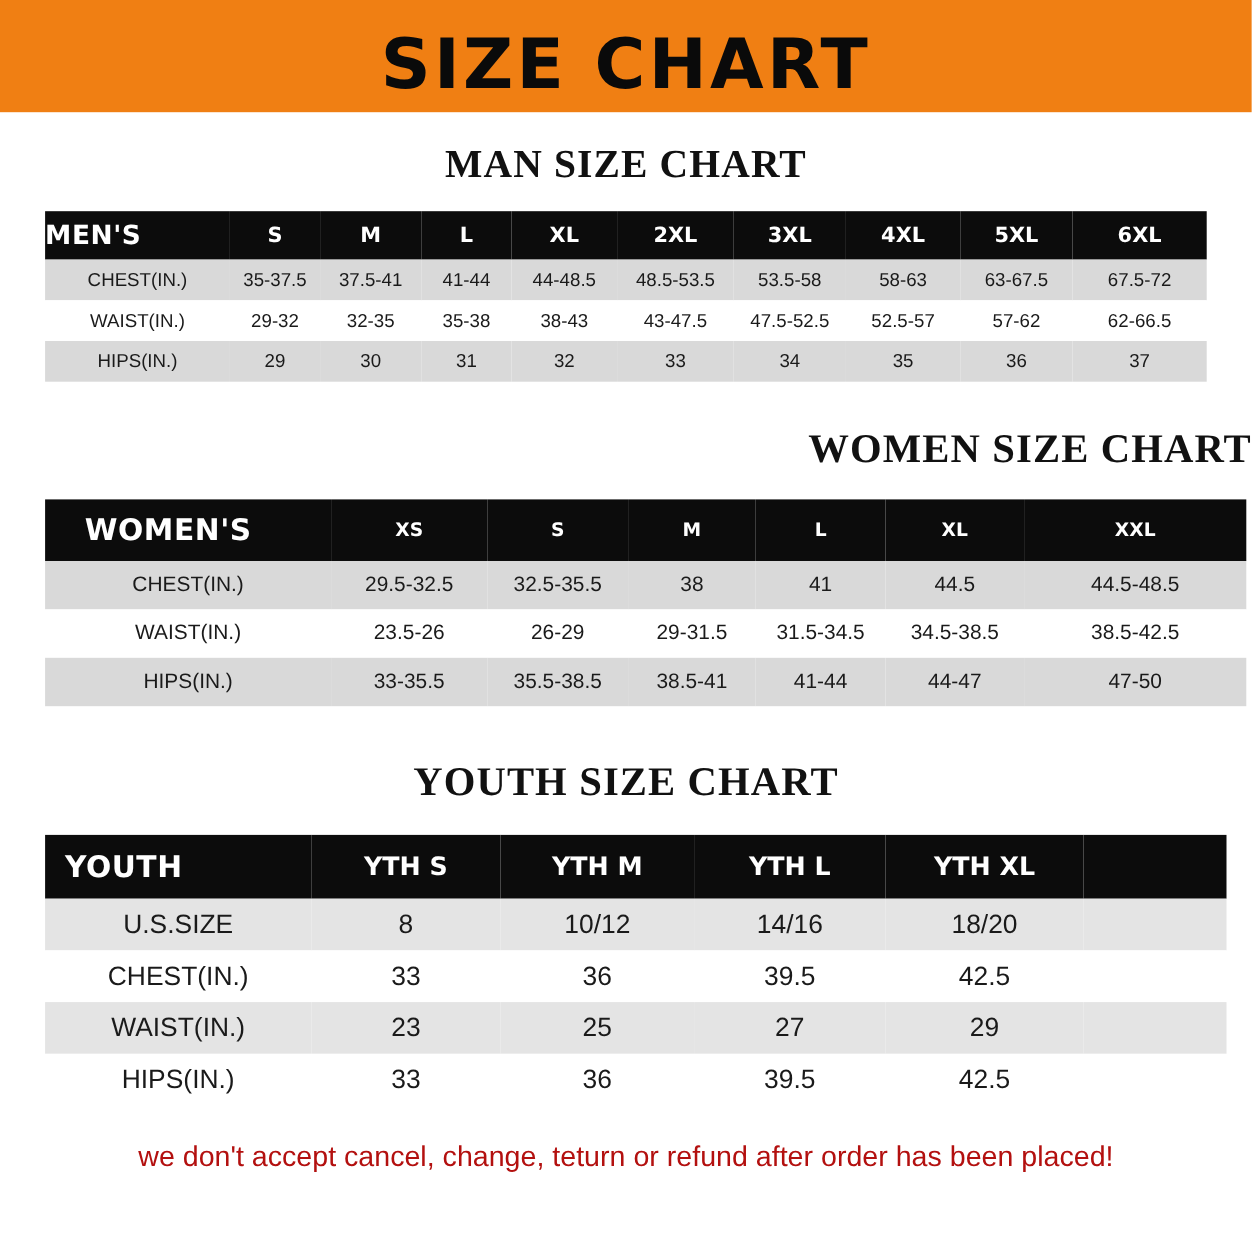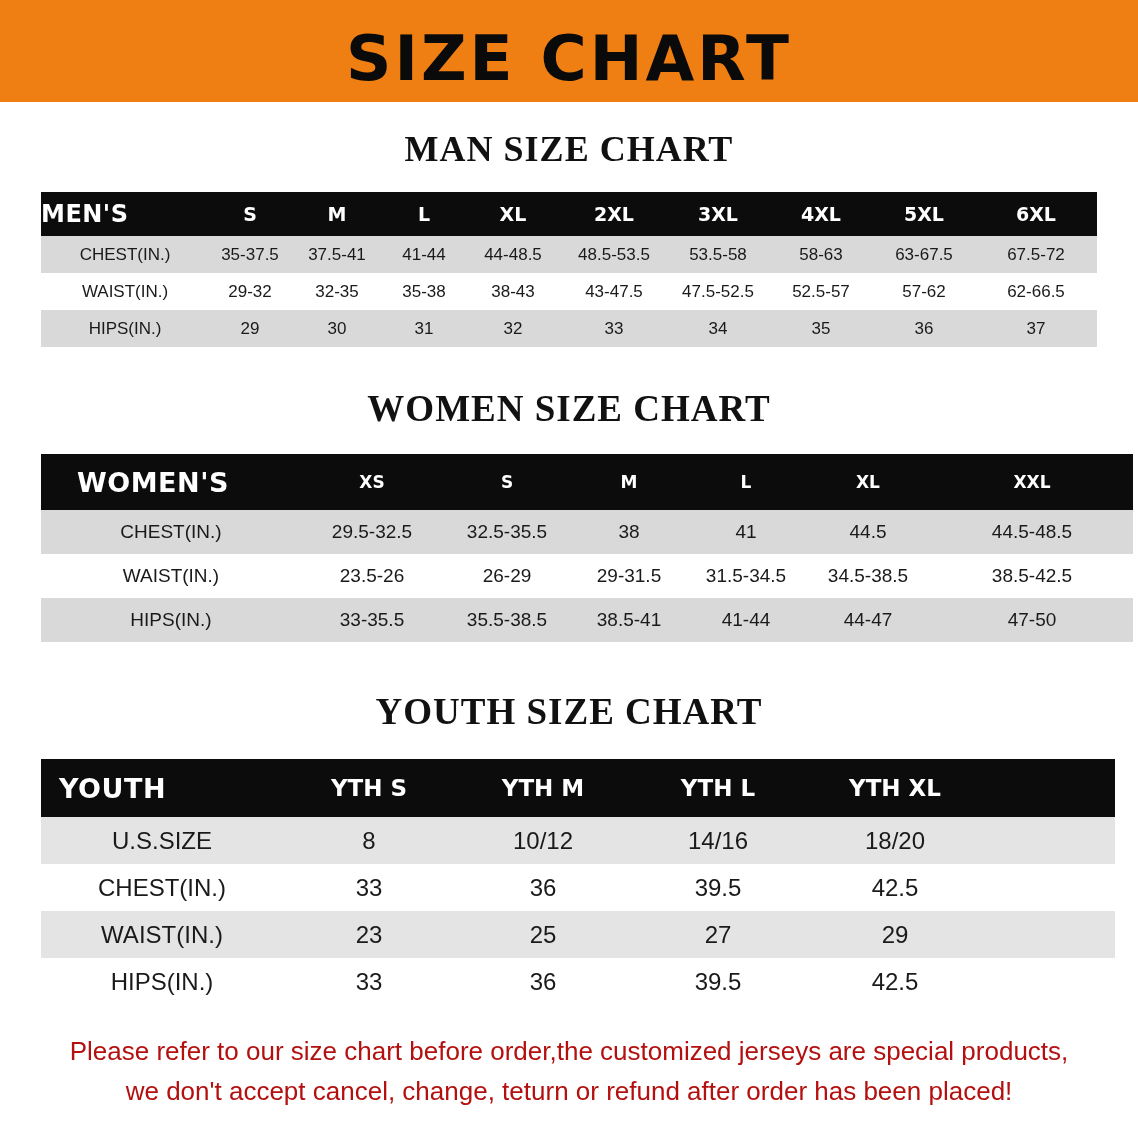--- a/index.html
+++ b/index.html
@@ -42,21 +42,21 @@
   
   .section-heading {
     text-align: center;
     font-family: Liberation Serif, serif;
     font-weight: bold;
     font-size: 36px;
     letter-spacing: 1px;
     color: #111;
   }
   .sh-man   { margin-top: 26px; margin-bottom: 22px; }
-  .sh-women { margin-top: 40px; margin-bottom: 24px; font-size: 37px; }
+  .sh-women { margin-top: 40px; margin-bottom: 24px; font-size: 37px; text-align: right; }
   .sh-youth { margin-top: 48px; margin-bottom: 26px; font-size: 37px; }
 
   
   .chart-wrap {
     margin: 0 41px;
   }
   table.sizechart {
     width: 1056px;
     border-collapse: collapse;
     table-layout: fixed;
@@ -281,17 +281,16 @@
           <td>36</td>
           <td>39.5</td>
           <td>42.5</td>
           <td></td>
         </tr>
       </tbody>
     </table>
   </div>
 
   <div class="note">
-    <span class="line">Please refer to our size chart before order,the customized jerseys are special products,</span>
     <span class="line">we don't accept cancel, change, teturn or refund after order has been placed!</span>
   </div>
 
 </div>
 
 </body></html>

